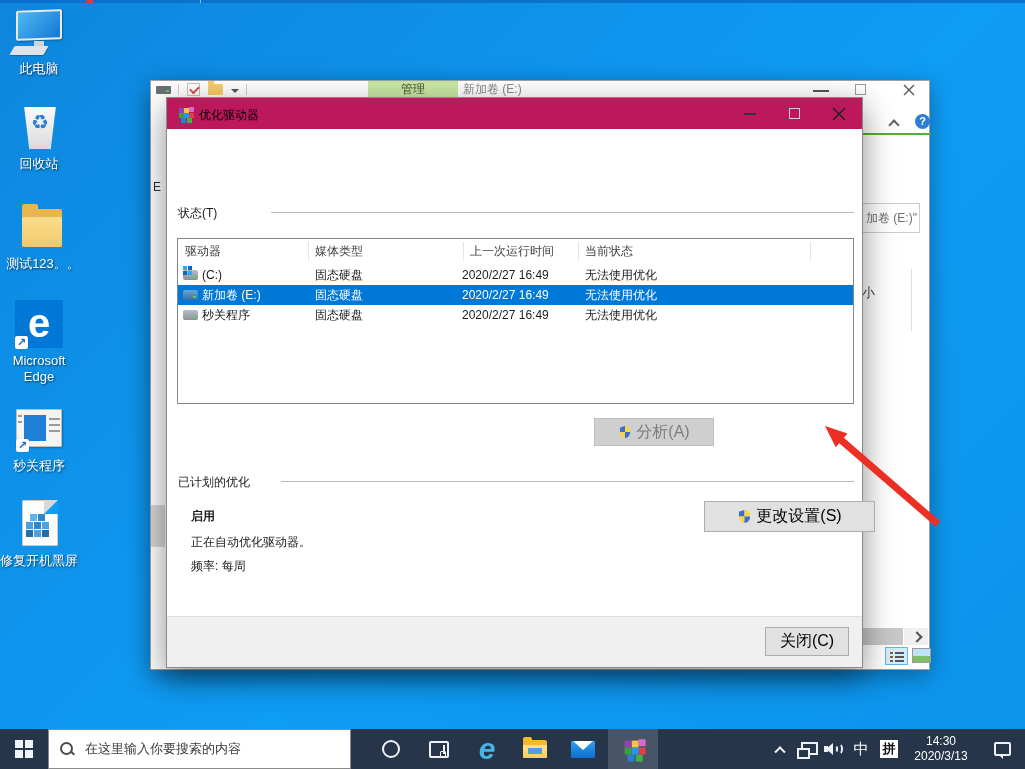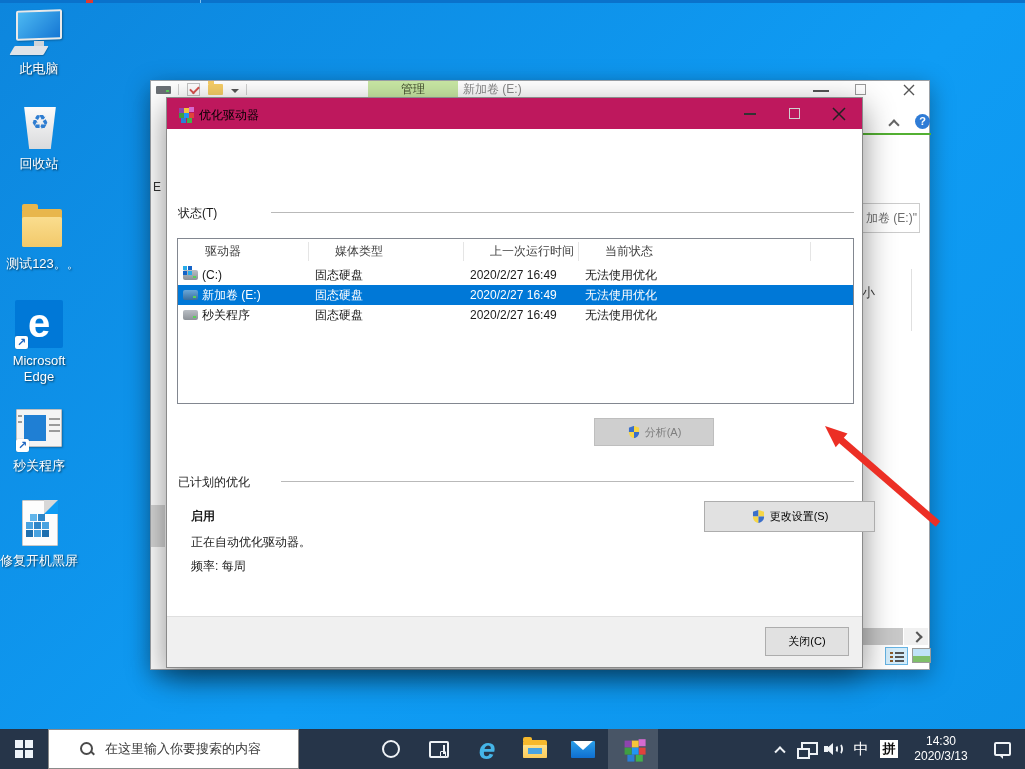--- a/index.html
+++ b/index.html
@@ -120,52 +120,52 @@
   .dlg-btnbox { position:absolute; top:0; width:45px; height:30px; text-align:center; }
   .dlg-min i { display:inline-block; width:12px; height:2px; background:#333; margin-top:15px; }
   .dlg-max i { display:inline-block; width:11px; height:11px; border:1px solid #cfcfcf; margin-top:10px; }
   .dlg-close { padding-top:9px; }
   .dlg-desc { position:absolute; left:11px; top:49px; width:670px; line-height:17px; color:#1a1a1a; }
   .sect-label { position:absolute; color:#1a1a1a; }
   .sect-line { position:absolute; height:1px; background:#b9b9b9; }
   .dlg-table { position:absolute; left:10px; top:140px; width:677px; height:166px;
     border:1px solid #828790; background:#fff; }
   .thead { position:absolute; left:0; top:0; width:100%; height:25px; color:#3e3e3e; }
-  .thead span { position:absolute; line-height:25px;margin-left:20px; }
+  .thead span { position:absolute; line-height:25px; }
   .thead .vsep { position:absolute; top:3px; width:1px; height:19px; background:#e5e5e5; }
   .trow { position:absolute; left:0; width:100%; height:20px; color:#1a1a1a; }
   .trow span { position:absolute; line-height:20px; }
   .trow.selected { background:#0078d7; color:#fff; }
-  .c1{left:24px}.c2{left:137px}.c3{left:292px}.c4{left:407px}
+  .c1{left:24px}.c2{left:137px}.c3{left:284px}.c4{left:407px}
   .h1{left:7px}.h2{left:137px}.h3{left:292px}.h4{left:407px}
   .drive-ic { position:absolute; left:5px; top:5px; width:15px; height:10px;
     background:linear-gradient(#b9bec4,#8d9298); border-radius:2px; }
   .drive-ic::after { content:""; position:absolute; right:2px; bottom:2px; width:3px; height:2px; background:#58d058; }
   .drive-ic.sys::before { content:""; position:absolute; left:0; top:-4px; width:4px; height:4px;
     background:#29abe8; box-shadow:5px 0 0 #1464c8, 0 5px 0 #1464c8, 5px 5px 0 #29abe8; }
   .drive-ic.blue { background:linear-gradient(#69a7d8,#3a6f9e); }
-  .btn { position:absolute; text-align:center; font-size:11px; cursor:default; }
+  .btn { position:absolute; text-align:center; font-size:16px; cursor:default; }
   .btn .in { display:inline-flex; align-items:center; gap:4px; justify-content:center; width:100%; height:100%; }
   .btn-disabled { background:#cfcfcf; border:1px solid #bebebe; color:#7e7e7e; }
   .btn-normal { background:#e1e1e1; border:1px solid #adadad; color:#000; }
   .bold { font-weight:bold; }
   .dlg-footer { position:absolute; left:0; top:518px; width:695px; height:51px;
     background:#f0f0f0; border-top:1px solid #dfdfdf; }
 
   
   .red-arrow { left:810px; top:410px; width:145px; height:130px; z-index:60; pointer-events:none; }
 
   
   .taskbar { left:0; top:729px; width:1025px; height:40px; background:#263549; z-index:80; }
   .tb-item { position:absolute; top:0; height:40px; display:flex; align-items:center; justify-content:center; }
   .tb-start { left:0; width:48px; }
   .win-logo { display:grid; grid-template-columns:8px 8px; grid-template-rows:8px 8px; gap:2px; }
   .win-logo i { background:#eef4fa; }
-  .tb-search { left:48px; width:251px; background:#f2f2f2; border:1px solid #8a8a8a; color:#3b3b3b;
-    font-size:13px; justify-content:flex-start; padding-left:30px; gap:10px; background:#fff; }
+  .tb-search { left:48px; width:303px; background:#f2f2f2; border:1px solid #8a8a8a; color:#3b3b3b;
+    font-size:13px; justify-content:flex-start; padding-left:10px; gap:10px; background:#fff; }
   .mag { position:relative; width:16px; height:16px; }
   .mag::before { content:""; position:absolute; left:1px; top:1px; width:9px; height:9px;
     border:2px solid #4a4a4a; border-radius:50%; }
   .mag::after { content:""; position:absolute; left:11px; top:11px; width:5px; height:2px;
     background:#4a4a4a; transform:rotate(45deg); }
   .tb-cortana { left:368px; width:46px; }
   .tb-cortana i { width:18px; height:18px; border:2px solid #f0f4f8; border-radius:50%; }
   .tb-taskview { left:416px; width:46px; }
   .tv { position:relative; width:20px; height:17px; border:2px solid #eef2f6; border-radius:2px; }
   .tv::after { content:""; position:absolute; right:2px; top:2px; width:2px; height:9px; background:#eef2f6; }

